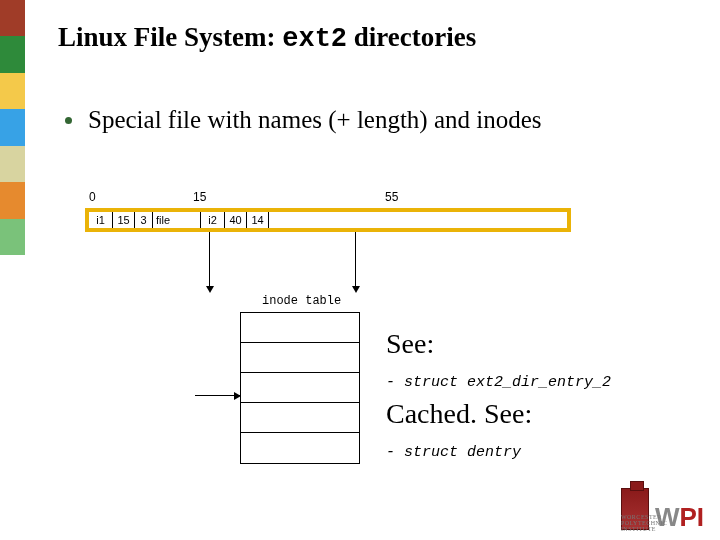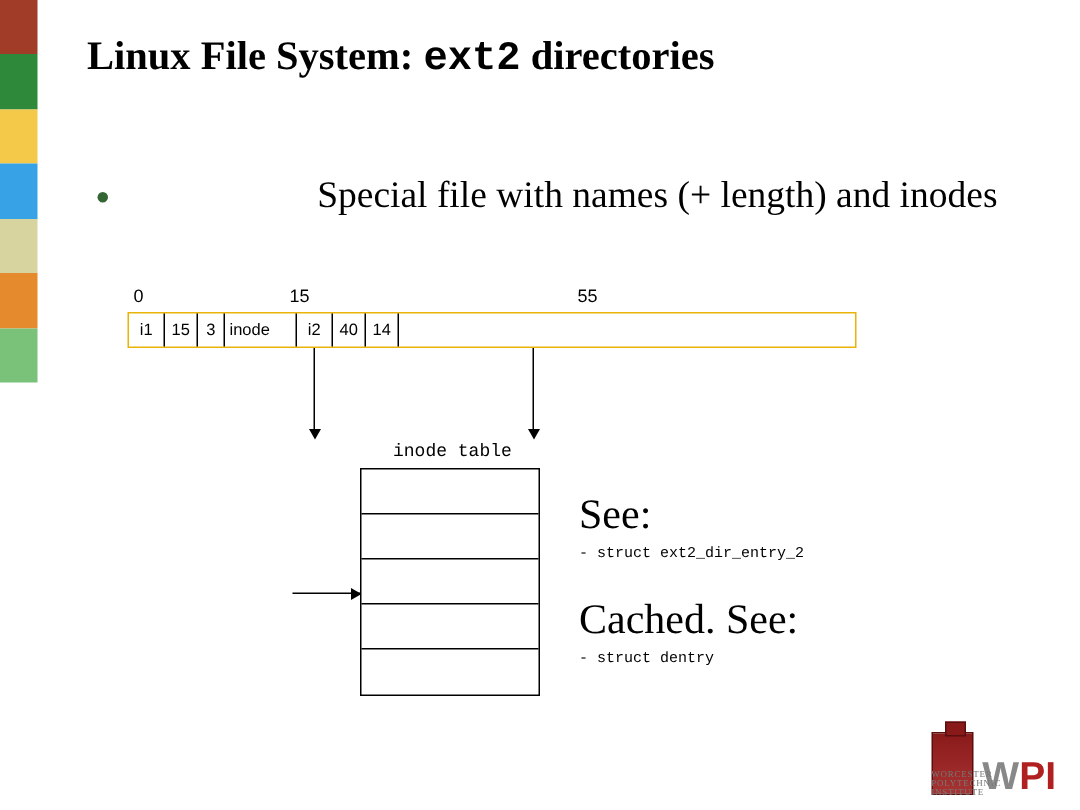--- a/index.html
+++ b/index.html
@@ -26,26 +26,25 @@
     top: 22px;
     left: 58px;
     font-size: 27px;
     font-family: 'Comic Sans MS', 'Chalkboard SE', cursive;
     color: #000;
     white-space: nowrap;
   }
   .slide-title .code { font-family: 'Courier New', monospace; }
   .bullet {
     position: absolute;
-    top: 114px;
+    top: 103px;
     left: 65px;
     width: 600px;
     display: flex;
     align-items: flex-start;
-    justify-content: space-between;
   }
   .bullet-dot {
     width: 7px;
     height: 7px;
     background: #336633;
     border-radius: 50%;
     margin-top: 14px;
     margin-right: 16px;
     flex-shrink: 0;
   }
@@ -63,21 +62,21 @@
   }
   .offsets {
     position: relative;
     height: 18px;
     font-family: Arial, sans-serif;
     font-size: 12px;
   }
   .offsets span { position: absolute; }
   .dir-row {
     display: flex;
-    border: 1px solid #eab308;
+    border: 4px solid #eab308;
     height: 24px;
     width: 486px;
     font-family: Arial, sans-serif;
     font-size: 11px;
   }
   .dir-row .cell {
     border-right: 1px solid #000;
     display: flex;
     align-items: center;
     justify-content: center;
@@ -137,22 +136,23 @@
     border-left: 7px solid #000;
   }
   .note-block {
     position: absolute;
     left: 386px;
     font-family: 'Times New Roman', serif;
   }
   .note-see { font-size: 28px; }
   .note-code {
     font-family: 'Courier New', monospace;
-    font-size: 10px;
-    margin-top: 4px;
+    font-size: 15px;
+    margin-top: 14px;
+    font-style: italic;
   }
   .logo {
     position: absolute;
     right: 16px;
     bottom: 10px;
     display: flex;
     align-items: flex-end;
     gap: 6px;
   }
   .logo-tower {
@@ -209,21 +209,21 @@
 <div class="diagram">
   <div class="offsets">
     <span style="left:4px">0</span>
     <span style="left:108px">15</span>
     <span style="left:300px">55</span>
   </div>
   <div class="dir-row">
     <div class="cell" style="width:24px">i1</div>
     <div class="cell" style="width:22px">15</div>
     <div class="cell" style="width:18px">3</div>
-    <div class="cell" style="width:48px;justify-content:flex-start">inode</div>
+    <div class="cell" style="width:48px;justify-content:flex-start">file</div>
     <div class="cell" style="width:24px">i2</div>
     <div class="cell" style="width:22px">40</div>
     <div class="cell" style="width:22px">14</div>
     <div class="cell" style="flex:1"></div>
   </div>
   <div class="arrows-to-inode">
     <div class="arrow-line" style="left:124px;top:0;height:54px"></div>
     <div class="arrow-head" style="left:120.5px;top:54px"></div>
     <div class="arrow-line" style="left:270px;top:0;height:54px"></div>
     <div class="arrow-head" style="left:266.5px;top:54px"></div>

